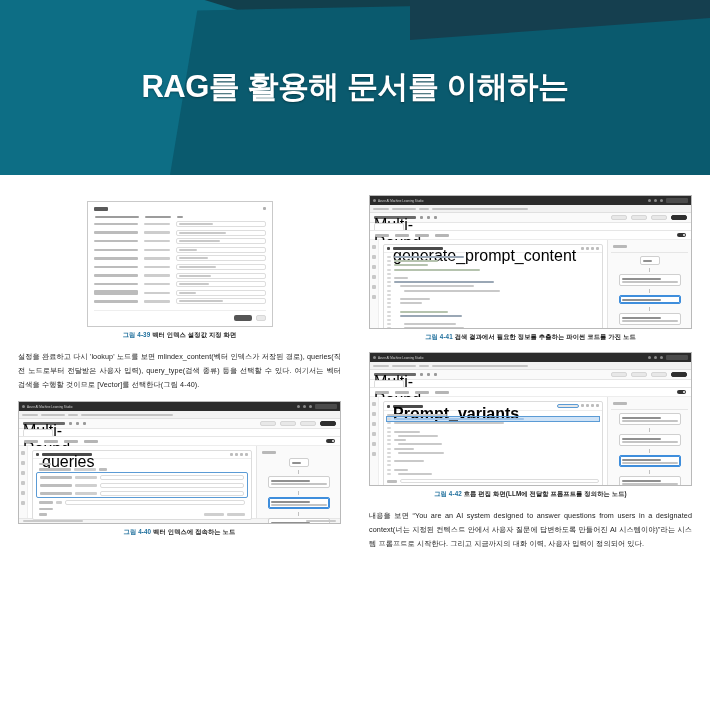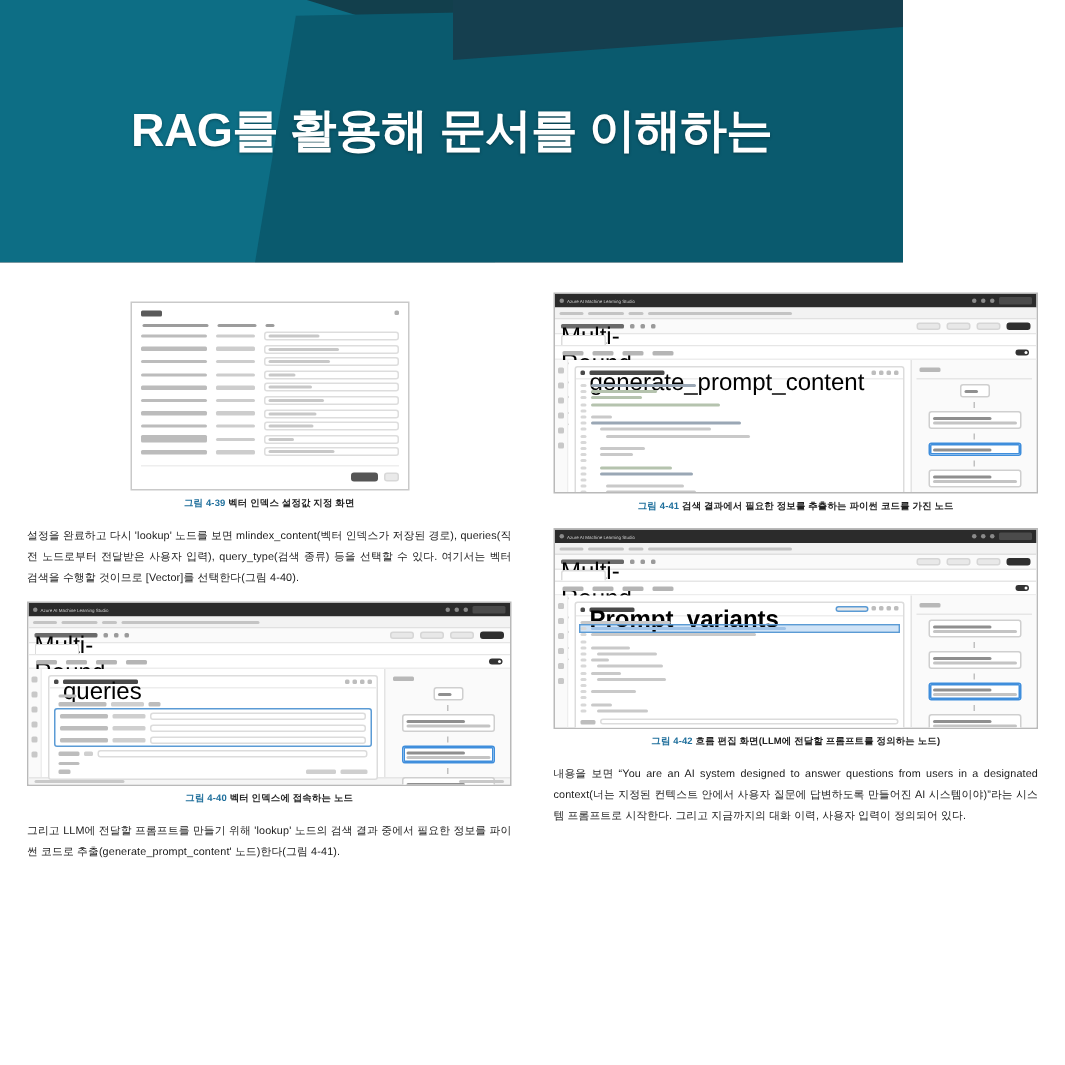--- a/index.html
+++ b/index.html
@@ -7,21 +7,21 @@
     width: 710px; height: 710px;
     background: #ffffff;
     font-family: "Liberation Sans", sans-serif;
     overflow: hidden;
   }
   .page { position: relative; width: 710px; height: 710px; background:#fff; }
 
   
   .banner {
     position: relative;
-    width: 602px; height: 175px;
+    width: 710px; height: 175px;
     background: #123f4c;
     overflow: hidden;
   }
   .banner-shape-a {
     position: absolute; left: 0; top: 0;
     width: 330px; height: 175px;
     background: #0d6e85;
     clip-path: polygon(0 0, 62% 0, 100% 22%, 100% 100%, 0 100%);
   }
   .banner-shape-b {
@@ -452,21 +452,20 @@
               <span class="spacer"></span>
               <span class="fb-line" style="width:30px"></span>
             </div>
           </div>
           <div class="fig-caption">
             <span class="num">그림 4-40</span>
             <span>벡터 인덱스에 접속하는 노드</span>
           </div>
         </div>
 
-        <p class="para">그리고 LLM에 전달할 프롬프트를 만들기 위해 'lookup' 노드의 검색 결과 중에서 필요한 정보를 파이썬 코드로 추출(generate_prompt_content' 노드)한다(그림 4-41).</p>
       </div>
 
       <div class="col">
 
         <div class="figure" style="margin-top:2px">
           <div class="shot">
             <div class="shot-titlebar">
               <div class="tb-left">
                 <span class="tb-dot"></span>
                 <span class="tb-title">Azure AI Machine Learning Studio</span>

